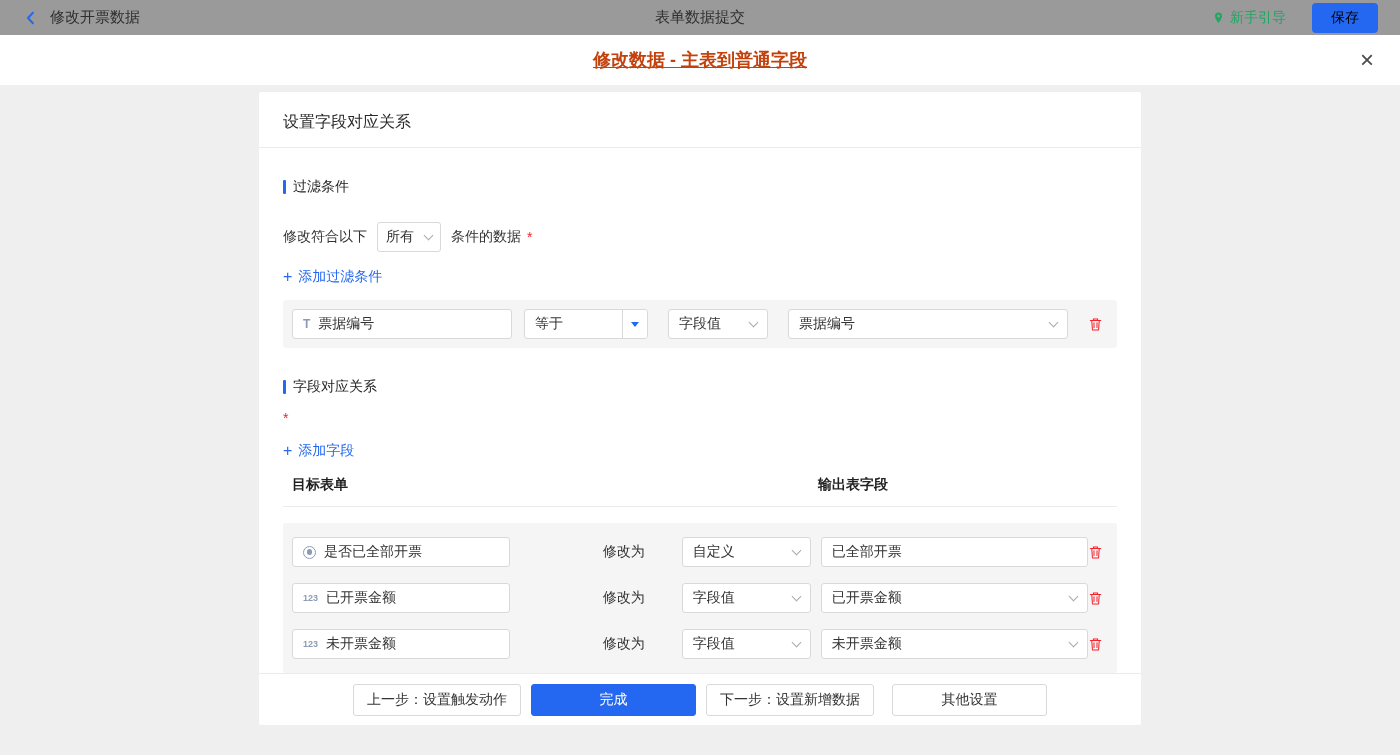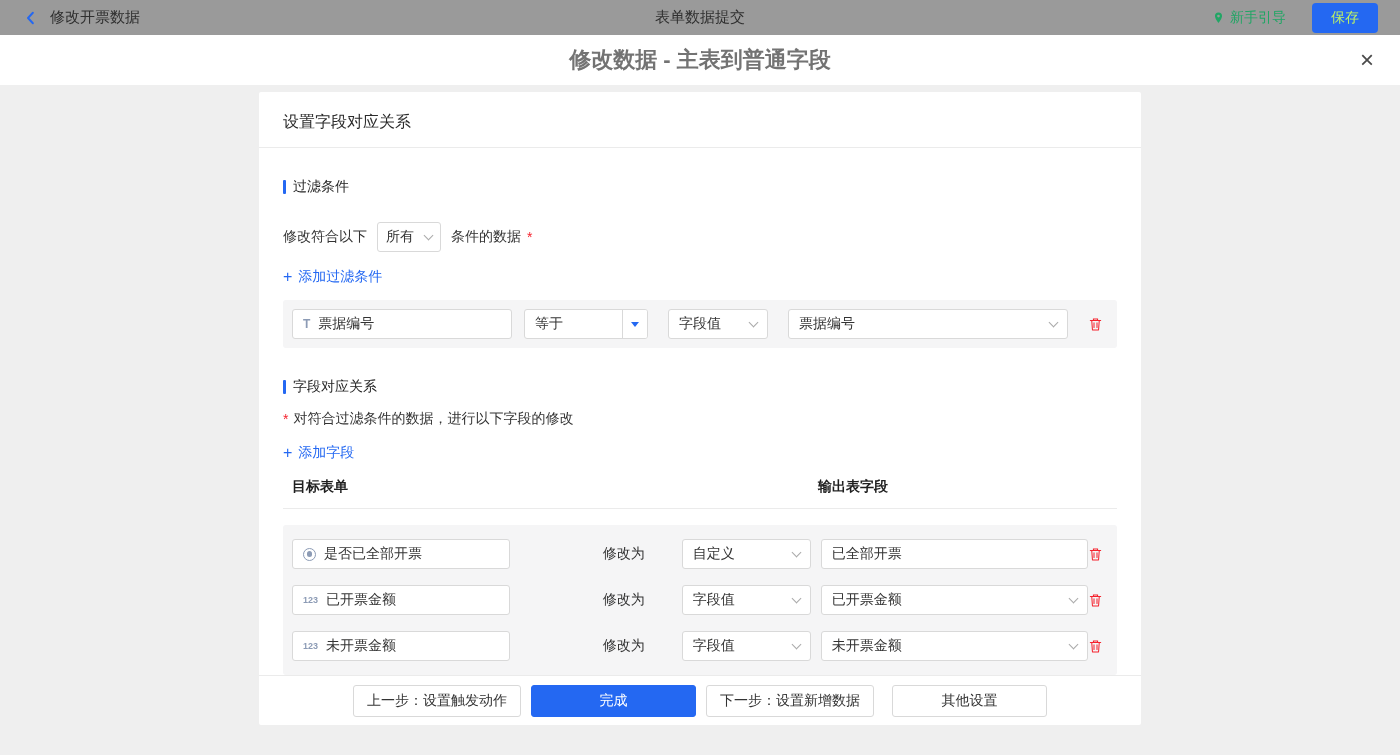--- a/index.html
+++ b/index.html
@@ -11,27 +11,27 @@
 
   
   .topbar { height:35px; background:#9a9a9a; display:flex; align-items:center;
             justify-content:space-between; padding:0 22px; position:relative; }
   .tb-left { display:flex; align-items:center; gap:10px; }
   .tb-back { display:flex; align-items:center; cursor:pointer; }
   .tb-back-label { font-size:15px; color:#2f2f2f; }
   .tb-center { position:absolute; left:50%; transform:translateX(-50%); font-size:15px; color:#2f2f2f; }
   .tb-right { display:flex; align-items:center; gap:26px; }
   .guide { display:flex; align-items:center; gap:5px; color:#21a665; font-size:14px; cursor:pointer; }
-  .save-btn { background:#2468f2; color:#bef264; border:none; width:66px; height:30px;
+  .save-btn { background:#2468f2; color:#000000; border:none; width:66px; height:30px;
               border-radius:4px; font-size:14px; cursor:pointer; font-family:inherit; }
 
   
   .dlg-header { height:50px; background:#fff; position:relative; display:flex;
                 align-items:center; justify-content:center; }
-  .dlg-title { font-size:22px; font-weight:bold; color:#737373; }
+  .dlg-title { font-size:18px; font-weight:bold; color:#c2410c;text-decoration:underline; }
   .dlg-close { position:absolute; right:26px; top:50%; transform:translateY(-50%);
                font-size:24px; line-height:1; color:#4a4a4a; cursor:pointer; }
 
   
   .main { height:660px; padding-top:7px; }
   .card { width:882px; height:633px; margin:0 auto; background:#fff; border-radius:2px;
           display:flex; flex-direction:column; }
   .card-header { padding:20px 24px 14px; font-size:16px; color:#2b2b2b; border-bottom:1px solid #ebebeb; }
   .card-body { flex:1; padding:0 24px; }
 
@@ -187,21 +187,20 @@
       </div>
 
       
       <div class="sec-title">
         <span class="sec-bar"></span>
         <span>字段对应关系</span>
       </div>
 
       <div class="map-desc">
         <span class="star">*</span>
-        <span>对符合过滤条件的数据，进行以下字段的修改</span>
       </div>
 
       <div class="add-link">
         <span class="plus">+</span>
         <span>添加字段</span>
       </div>
 
       <div class="cols">
         <span class="col-target">目标表单</span>
         <span class="col-output">输出表字段</span>

